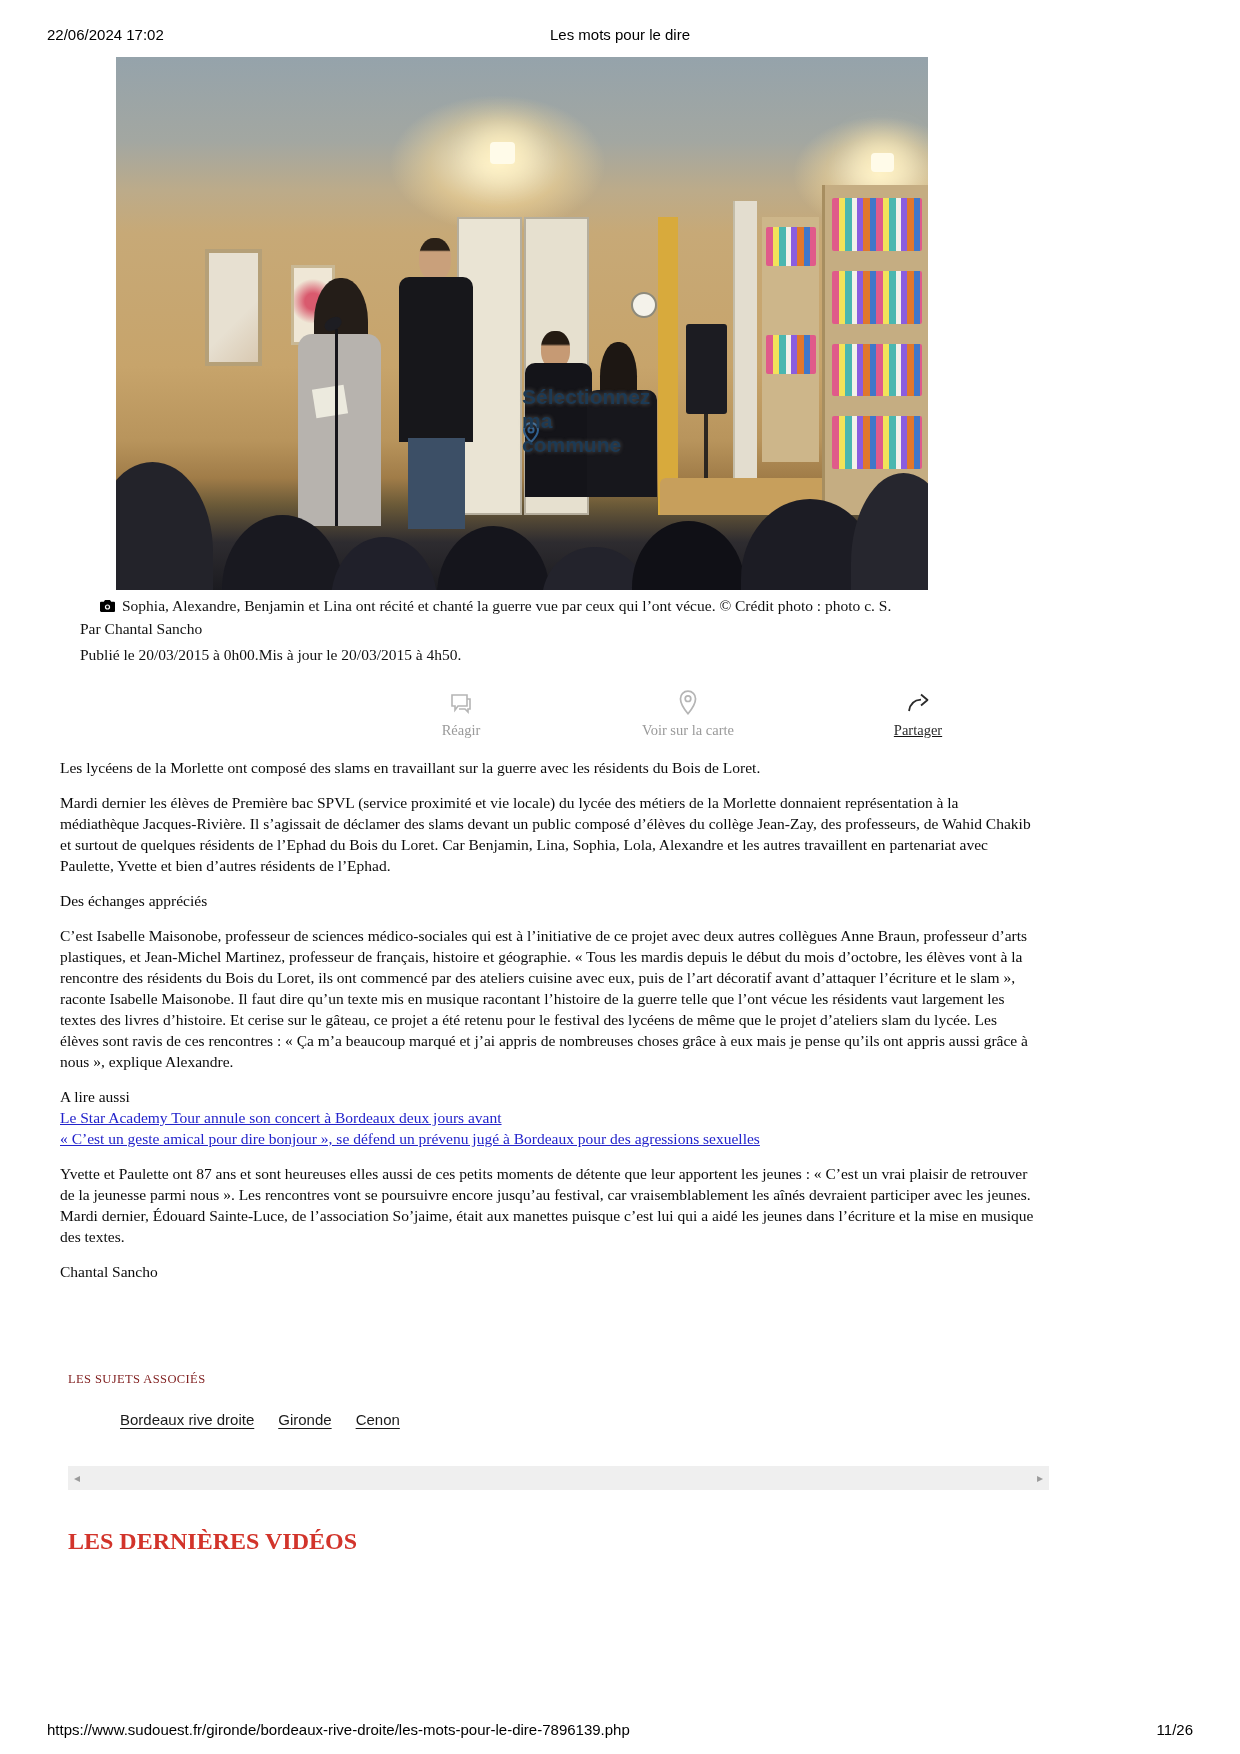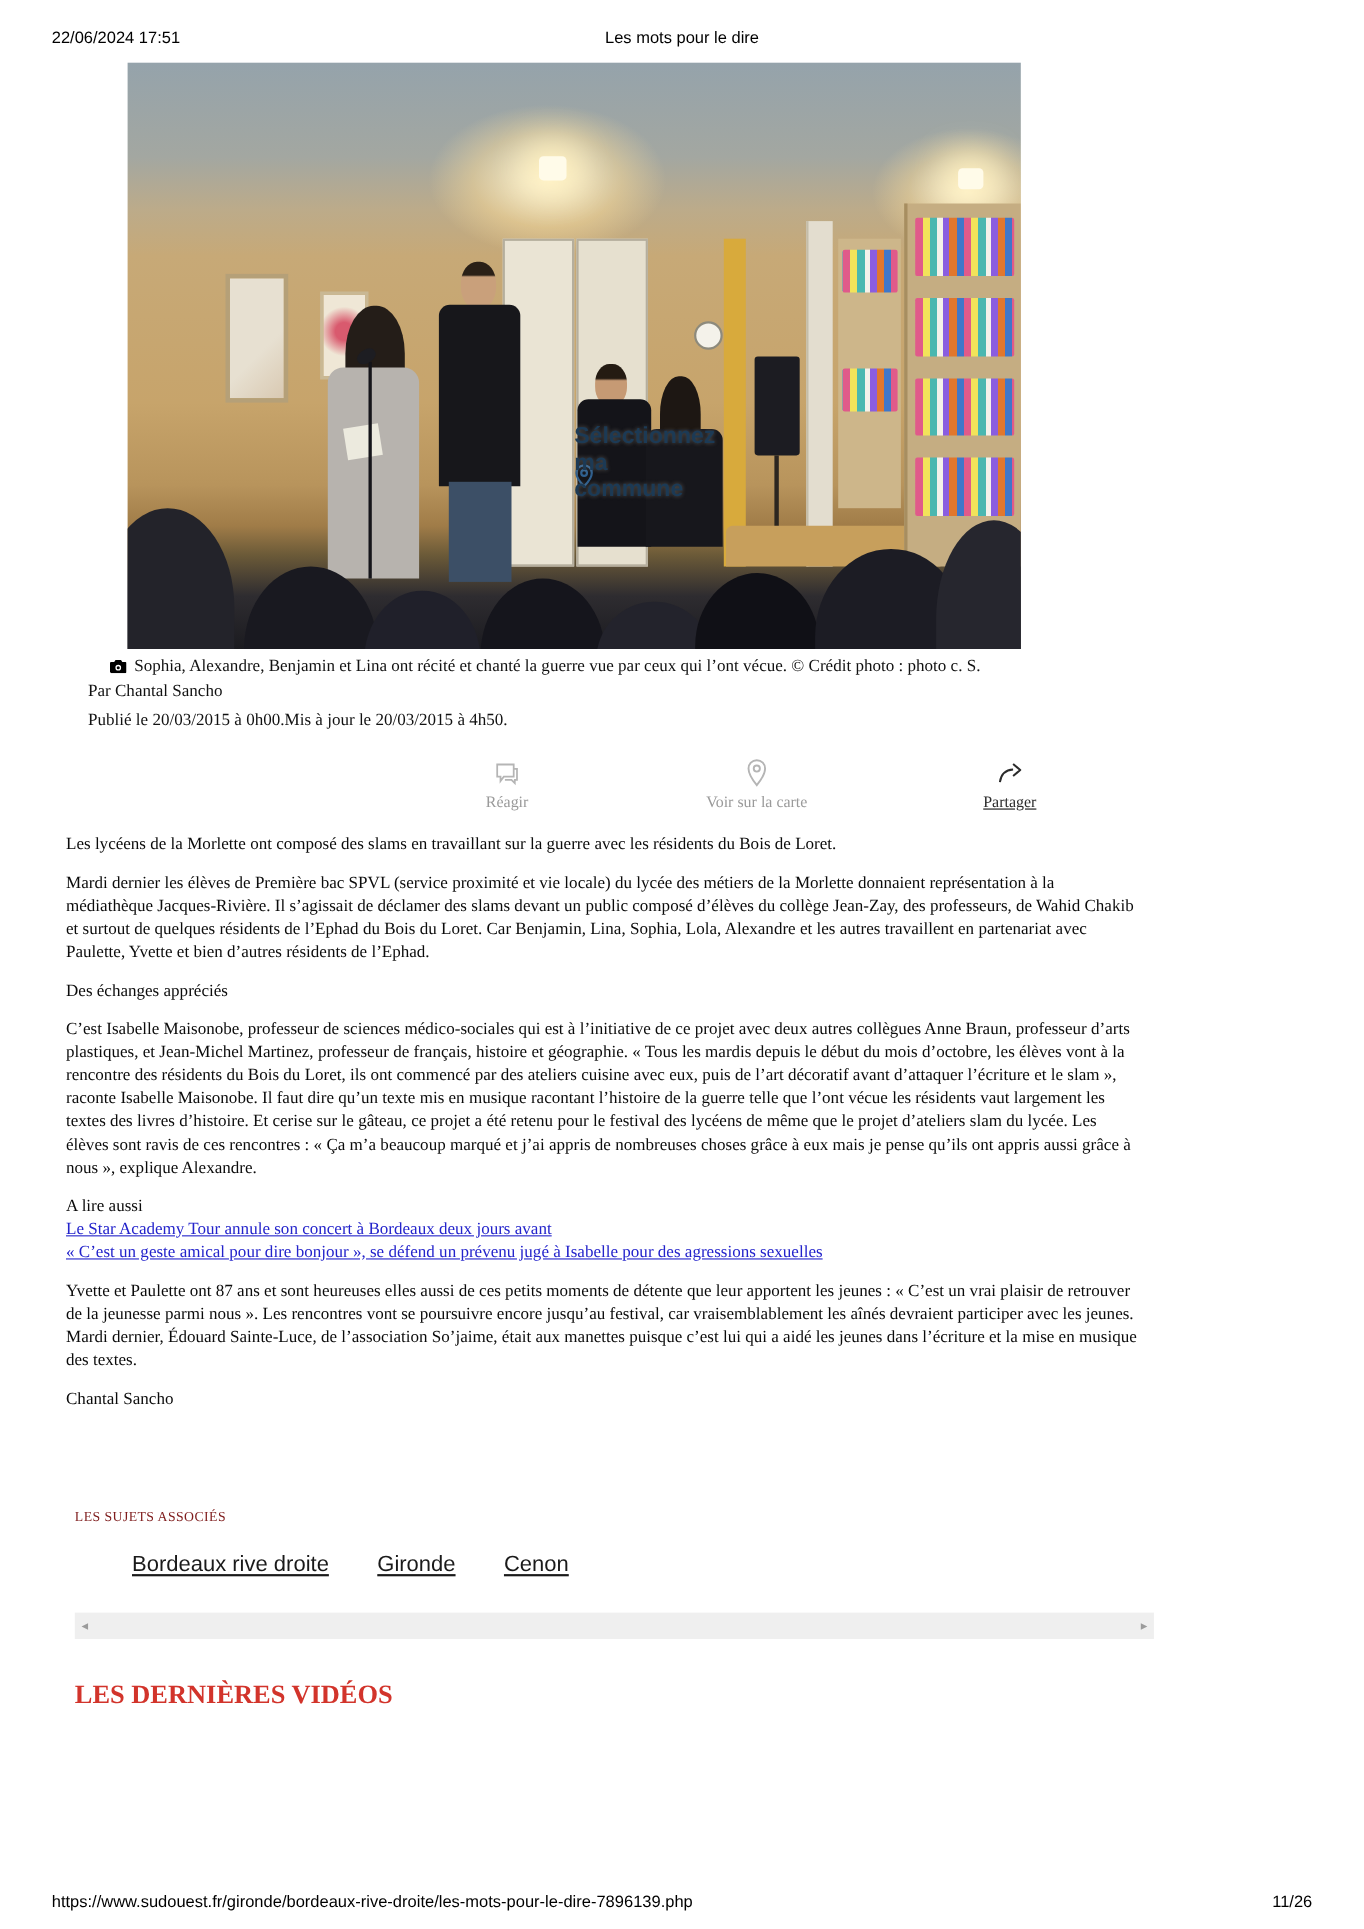--- a/index.html
+++ b/index.html
@@ -85,36 +85,36 @@
 
   
   .article { position:absolute; left:60px; top:757px; width:977px; font-size:15.5px; line-height:21px; color:#0b0b0b; }
   .article p { margin:0 0 14px 0; }
   .article .links { margin:0; }
   .article a.readlink { display:block; color:#2323cb; text-decoration:underline; cursor:pointer; }
   .article .sig { margin-top:0; }
 
   
   .topics-heading { position:absolute; left:68px; top:1372px; font-size:12.5px; letter-spacing:.4px; color:#7f1d1d; }
-  .tags { position:absolute; left:120px; top:1411px; display:flex; gap:44px; font-family:"Liberation Sans",sans-serif; font-size:20px; }
+  .tags { position:absolute; left:120px; top:1411px; display:flex; gap:24px; font-family:"Liberation Sans",sans-serif; font-size:15px; }
   .tags a { color:#1a1a1a; text-decoration:underline; text-underline-offset:3px; cursor:pointer; }
 
   
   .hscroll { position:absolute; left:68px; top:1466px; width:981px; height:24px; background:#efefef; display:flex; align-items:center; justify-content:space-between; padding:0 6px; }
   .hscroll .arr { color:#9b9b9b; font-size:12px; font-family:"Liberation Sans",sans-serif; cursor:pointer; }
 
   
   .videos-heading { position:absolute; left:68px; top:1528px; font-size:24px; font-weight:bold; color:#d2342b; }
 </style>
 </head>
 <body>
 
 <div class="page">
 
-  <div class="print-ts">22/06/2024 17:51</div>
+  <div class="print-ts">22/06/2024 17:02</div>
   <div class="print-title">Les mots pour le dire</div>
 
   <div class="photo">
     <div class="ph-light" style="left:46%;top:16%;width:3.2%;height:4%;"></div>
     <div class="ph-light" style="left:93%;top:18%;width:2.8%;height:3.6%;"></div>
     <div class="ph-poster1"></div>
     <div class="ph-poster2"></div>
     <div class="ph-doorL"></div>
     <div class="ph-doorR"></div>
     <div class="ph-ystrip"></div>
@@ -205,21 +205,21 @@
     <div class="lbl">Partager</div>
   </div>
 
   <div class="article">
     <p>Les lycéens de la Morlette ont composé des slams en travaillant sur la guerre avec les résidents du Bois de Loret.</p>
     <p>Mardi dernier les élèves de Première bac SPVL (service proximité et vie locale) du lycée des métiers de la Morlette donnaient représentation à la médiathèque Jacques-Rivière. Il s’agissait de déclamer des slams devant un public composé d’élèves du collège Jean-Zay, des professeurs, de Wahid Chakib et surtout de quelques résidents de l’Ephad du Bois du Loret. Car Benjamin, Lina, Sophia, Lola, Alexandre et les autres travaillent en partenariat avec Paulette, Yvette et bien d’autres résidents de l’Ephad.</p>
     <p>Des échanges appréciés</p>
     <p>C’est Isabelle Maisonobe, professeur de sciences médico-sociales qui est à l’initiative de ce projet avec deux autres collègues Anne Braun, professeur d’arts plastiques, et Jean-Michel Martinez, professeur de français, histoire et géographie. « Tous les mardis depuis le début du mois d’octobre, les élèves vont à la rencontre des résidents du Bois du Loret, ils ont commencé par des ateliers cuisine avec eux, puis de l’art décoratif avant d’attaquer l’écriture et le slam », raconte Isabelle Maisonobe. Il faut dire qu’un texte mis en musique racontant l’histoire de la guerre telle que l’ont vécue les résidents vaut largement les textes des livres d’histoire. Et cerise sur le gâteau, ce projet a été retenu pour le festival des lycéens de même que le projet d’ateliers slam du lycée. Les élèves sont ravis de ces rencontres : « Ça m’a beaucoup marqué et j’ai appris de nombreuses choses grâce à eux mais je pense qu’ils ont appris aussi grâce à nous », explique Alexandre.</p>
     <p class="links">A lire aussi</p>
     <a class="readlink">Le Star Academy Tour annule son concert à Bordeaux deux jours avant</a>
-    <a class="readlink" style="margin-bottom:14px;">« C’est un geste amical pour dire bonjour », se défend un prévenu jugé à Isabelle pour des agressions sexuelles</a>
+    <a class="readlink" style="margin-bottom:14px;">« C’est un geste amical pour dire bonjour », se défend un prévenu jugé à Bordeaux pour des agressions sexuelles</a>
     <p>Yvette et Paulette ont 87 ans et sont heureuses elles aussi de ces petits moments de détente que leur apportent les jeunes : « C’est un vrai plaisir de retrouver de la jeunesse parmi nous ». Les rencontres vont se poursuivre encore jusqu’au festival, car vraisemblablement les aînés devraient participer avec les jeunes. Mardi dernier, Édouard Sainte-Luce, de l’association So’jaime, était aux manettes puisque c’est lui qui a aidé les jeunes dans l’écriture et la mise en musique des textes.</p>
     <p class="sig">Chantal Sancho</p>
   </div>
 
   <div class="topics-heading">LES SUJETS ASSOCIÉS</div>
   <div class="tags">
     <a>Bordeaux rive droite</a>
     <a>Gironde</a>
     <a>Cenon</a>
   </div>

